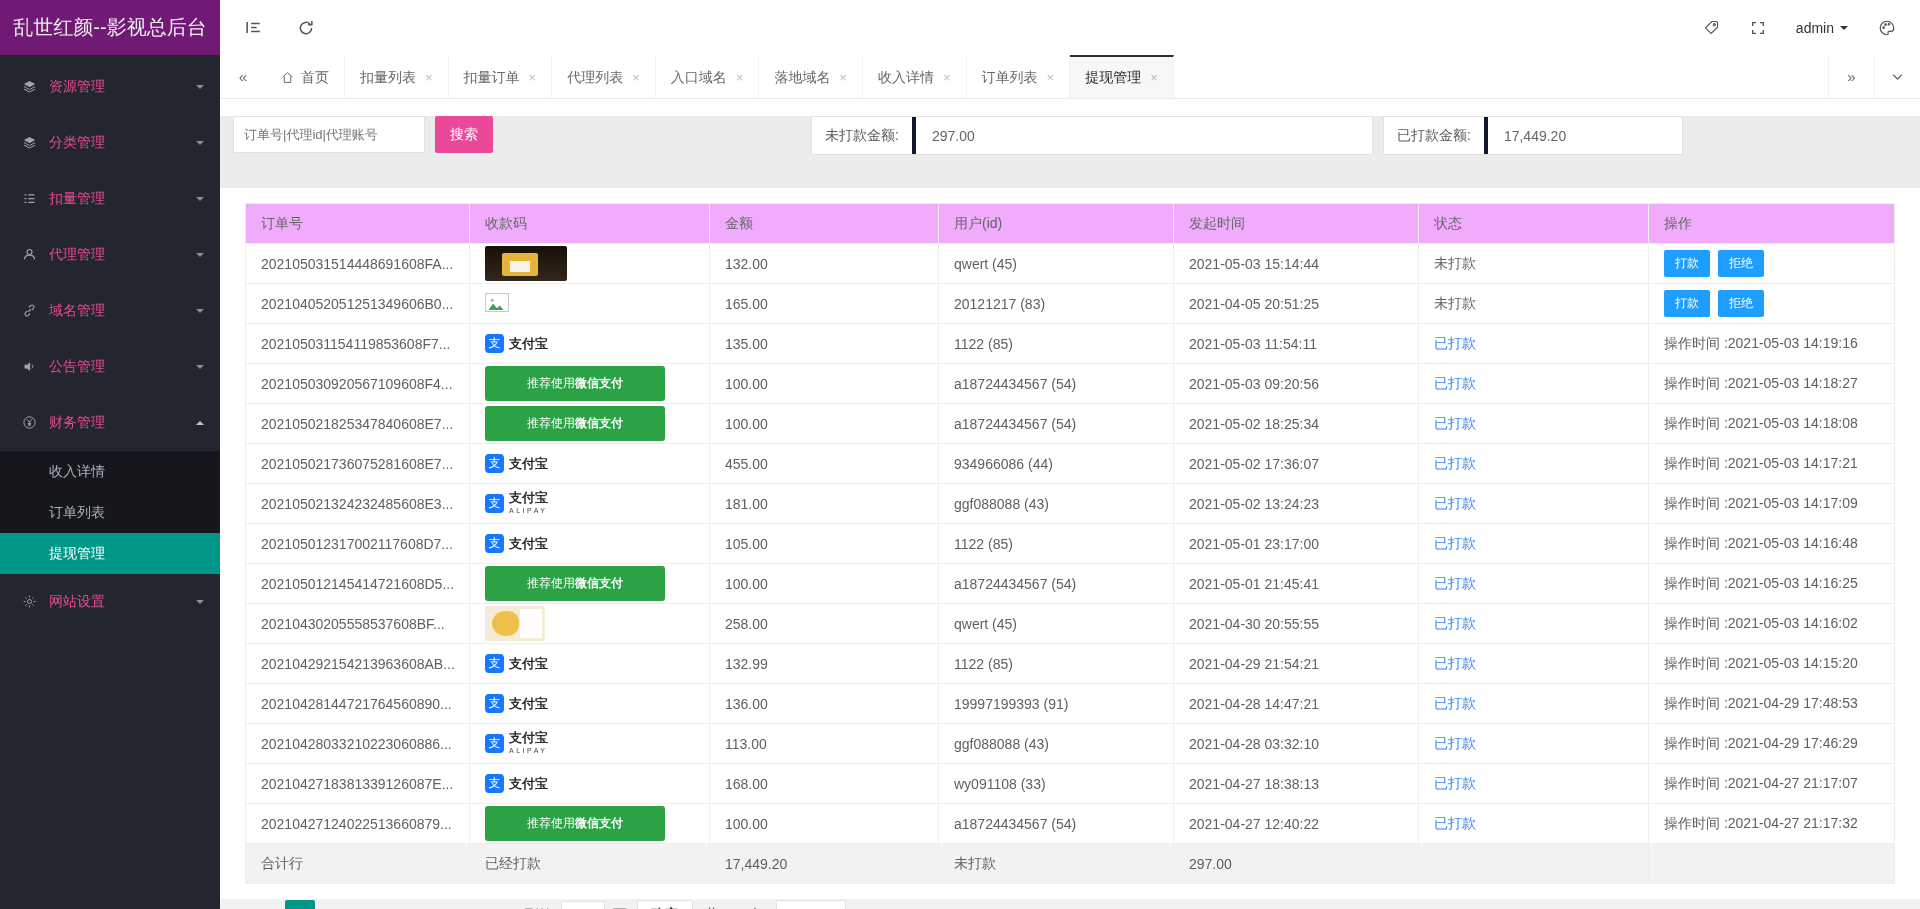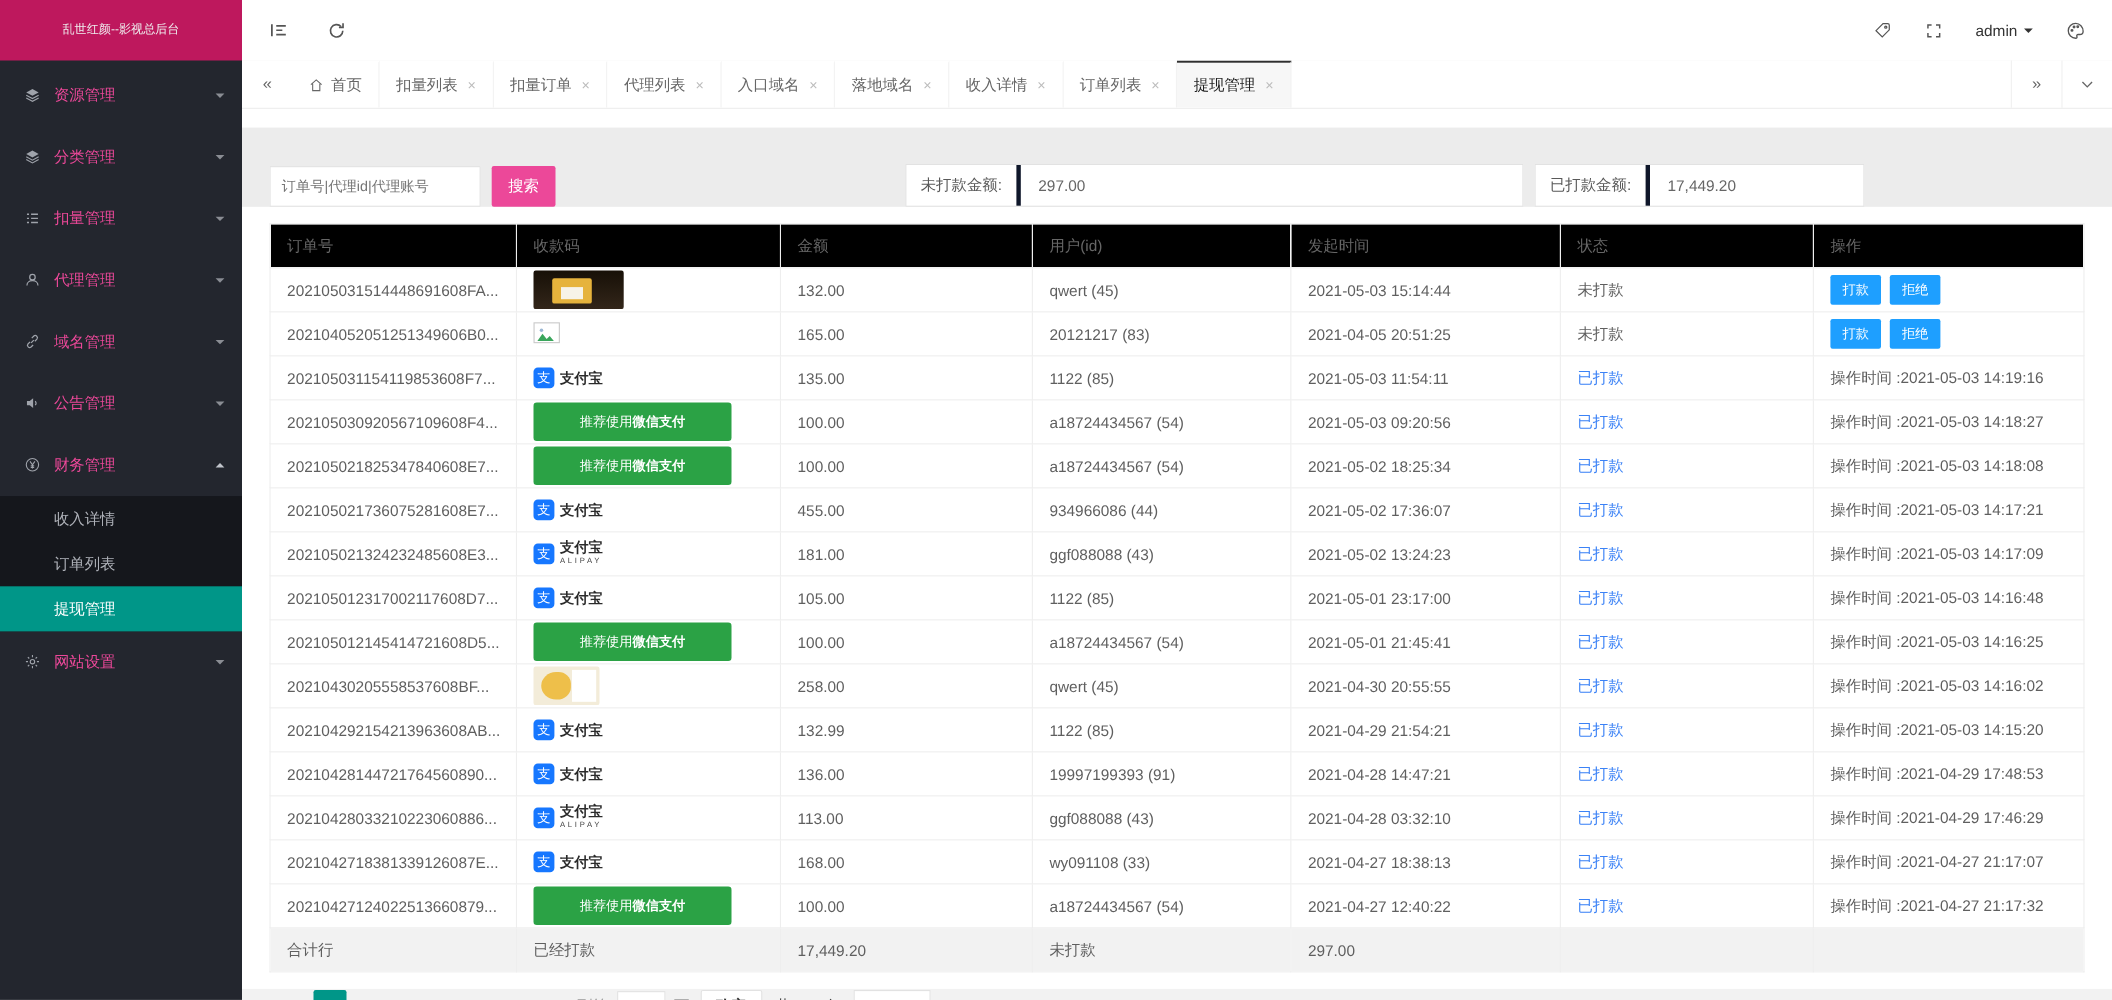--- a/index.html
+++ b/index.html
@@ -1,22 +1,22 @@
 <!DOCTYPE html>
 <html><head>
 <meta charset="utf-8">
 <style>
   * { box-sizing: border-box; margin: 0; padding: 0; }
   html,body { width:1920px; height:909px; overflow:hidden; background:#f2f2f2;
               font-family:"Liberation Sans","DejaVu Sans",sans-serif; }
 
   
   .sidebar { position:absolute; left:0; top:0; width:220px; height:909px; background:#23262e; }
-  .logo { height:55px; line-height:55px; text-align:center; color:#efefef; font-size:11px;
-          background:#be185d; white-space:nowrap; overflow:hidden; }
+  .logo { height:55px; line-height:55px; text-align:center; color:#efefef; font-size:20px;
+          background:#701a75; white-space:nowrap; overflow:hidden; }
   .menu { padding-top:4px; }
   .menu-item { height:56px; display:flex; align-items:center; padding:0 16px 0 22px;
                color:#ec4899; font-size:14px; cursor:pointer; }
   .menu-item .mi-icon { width:16px; height:16px; margin-right:11px; color:#9fa3ab; display:inline-flex; }
   .caret-down { margin-left:auto; width:0; height:0; border:4px solid transparent;
                 border-top-color:#8a8d94; transform:translateY(2px); }
   .caret-up   { margin-left:auto; width:0; height:0; border:4px solid transparent;
                 border-bottom-color:#c2c5cc; transform:translateY(-2px); }
   .submenu { background:#15171c; }
   .sub-item { height:41px; line-height:41px; padding-left:49px; color:#aeb1b8; font-size:14px; cursor:pointer; }
@@ -38,39 +38,39 @@
   .tab-ctrl.right { border-left:1px solid #f0f0f0; }
   .tabs { display:flex; flex:1; overflow:hidden; }
   .tab { display:flex; align-items:center; gap:7px; padding:0 15px; font-size:14px; color:#666;
          border-right:1px solid #f2f2f2; border-top:2px solid transparent; cursor:pointer; white-space:nowrap; }
   .tab .home-ic { display:inline-flex; color:#666; }
   .tab.active { background:#f7f7f7; border-top-color:#2f2f2f; color:#1f1f1f; }
   .tab .close-x { color:#bcbcbc; font-size:13px; margin-left:2px; }
   .tabs-spacer { flex:1; }
 
   .content { background:#fff; height:800px; }
-  .search-strip { margin-top:0; padding:0 25px; height:72px; background:#ececec; display:flex; align-items:flex-end; }
+  .search-strip { margin-top:0; padding:0 13px; height:72px; background:#ececec; display:flex; align-items:flex-start; }
   .content-pad-top { height:17px; background:#fff; }
   .search-input { width:192px; height:37px; border:1px solid #e2e2e2; background:#fff; padding:0 10px;
                   font-size:13px; color:#666; outline:none; }
   .search-btn { height:37px; width:58px; margin-left:10px; background:#ec4899; border:none; color:#fff;
                 font-size:14px; border-radius:2px; cursor:pointer; }
   .amounts { display:flex; gap:10px; margin-left:318px; }
   .amount-box { display:flex; align-items:stretch; background:#fff; border:1px solid #e2e2e2; height:39px; }
   .amount-box.unpaid { width:562px; }
   .amount-box.paid { width:300px; }
   .amount-label { display:flex; align-items:center; padding:0 13px; border-right:4px solid #0f172a;
                   color:#595959; font-size:14px; white-space:nowrap; }
   .amount-value { display:flex; align-items:center; padding:0 16px; color:#666; font-size:14px; }
 
   .table-wrap { margin:15px 25px 0 25px; }
   table { width:100%; border-collapse:collapse; background:#fff; table-layout:fixed; }
   th, td { border:1px solid #eeeeee; height:40px; padding:0 15px; font-size:14px; text-align:left;
            overflow:hidden; white-space:nowrap; }
-  th { background:#000000; color:#666; font-weight:normal; }
+  th { background:#f0abfc; color:#666; font-weight:normal; }
   td { color:#5f5f5f; }
   tr.total-row td { background:#f2f2f2; }
 
   .status-paid { color:#3b82f6; }
   .btn-xs { background:#1E9FFF; color:#fff; border:none; font-size:12px; padding:5px 11px;
             border-radius:2px; margin-right:8px; cursor:pointer; }
 
   .alipay { display:inline-flex; align-items:center; cursor:pointer; }
   .ali-badge { width:19px; height:19px; background:#1677FF; color:#fff; border-radius:4px;
                display:inline-flex; align-items:center; justify-content:center; font-size:12px; margin-right:5px; }

